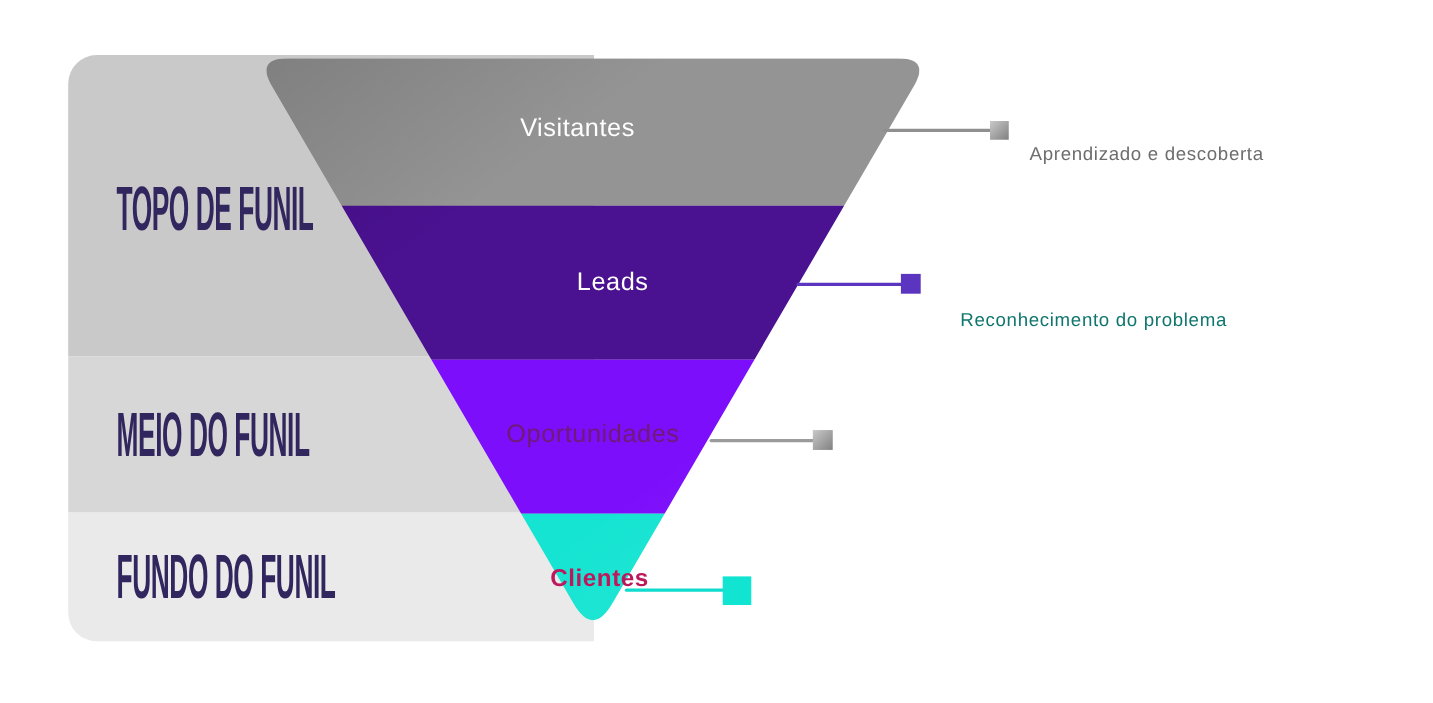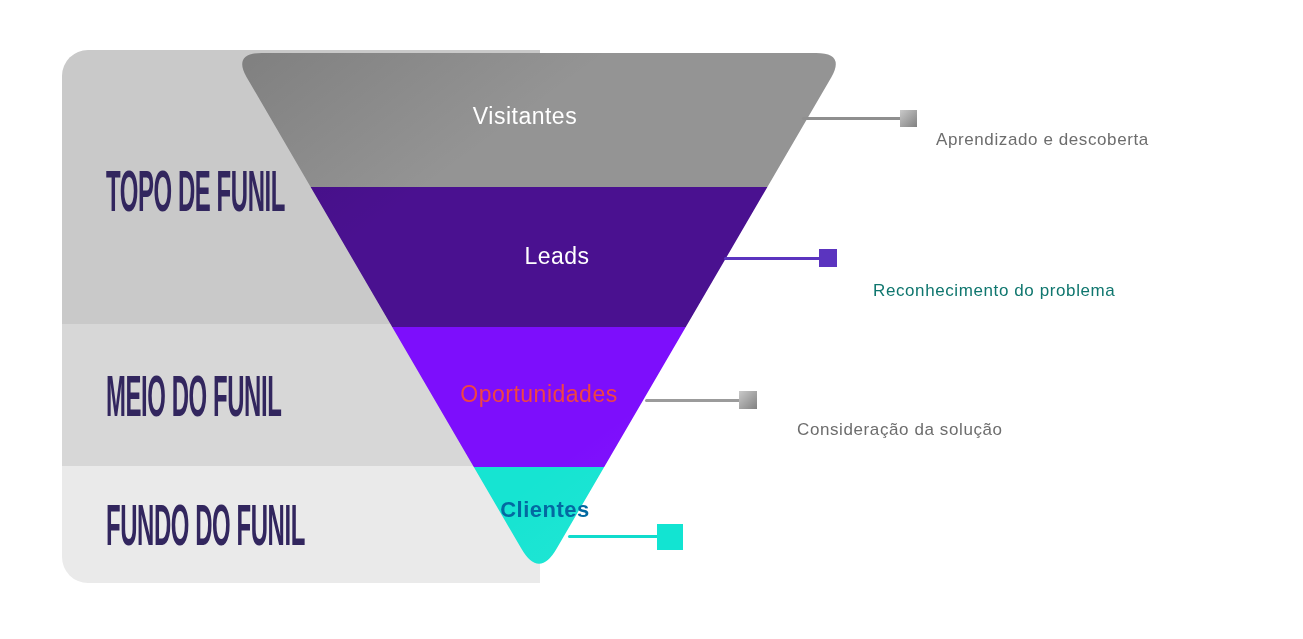--- a/index.html
+++ b/index.html
@@ -79,31 +79,30 @@
       <rect x="180" y="53" width="720" height="527" fill="url(#sheen)"></rect>
     </g>
   </svg>
 
   <div class="side-label sl-1" style="color: rgb(50, 38, 94);">TOPO DE FUNIL</div>
   <div class="side-label sl-2" style="color: rgb(50, 38, 94);">MEIO DO FUNIL</div>
   <div class="side-label sl-3" style="color: rgb(50, 38, 94);">FUNDO DO FUNIL</div>
 
   <div class="stage-label st-1" style="color: rgb(255, 255, 255);">Visitantes</div>
   <div class="stage-label st-2" style="color: rgb(255, 255, 255);">Leads</div>
-  <div class="stage-label st-3" style="color: #ef4444;">Oportunidades</div>
-  <div class="stage-label st-4" style="color: #0369a1;">Clientes</div>
+  <div class="stage-label st-3" style="color: #701a75;">Oportunidades</div>
+  <div class="stage-label st-4" style="color: #be185d; margin-top: 16px;">Clientes</div>
 
   <span class="c-line cl-1" style="background-color: rgb(143, 143, 143);"></span>
   <span class="c-square cs-1 silver" style="background-color: rgb(157, 157, 157);"></span>
   <span class="c-text ct-1" style="color: rgb(109, 109, 109);">Aprendizado e descoberta</span>
 
   <span class="c-line cl-2" style="background-color: rgb(91, 52, 191);"></span>
   <span class="c-square cs-2" style="background-color: rgb(91, 52, 191);"></span>
   <span class="c-text ct-2" style="color: #0f766e;">Reconhecimento do problema</span>
 
   <span class="c-line cl-3" style="background-color: rgb(155, 155, 155);"></span>
   <span class="c-square cs-3 silver" style="background-color: rgb(157, 157, 157);"></span>
-  <span class="c-text ct-3" style="color: rgb(109, 109, 109);">Consideração da solução</span>
 
   <span class="c-line cl-4" style="background-color: rgb(16, 220, 205);"></span>
   <span class="c-square cs-4" style="background-color: rgb(18, 228, 210);"></span>
 
 </div>
 
 </body></html>

